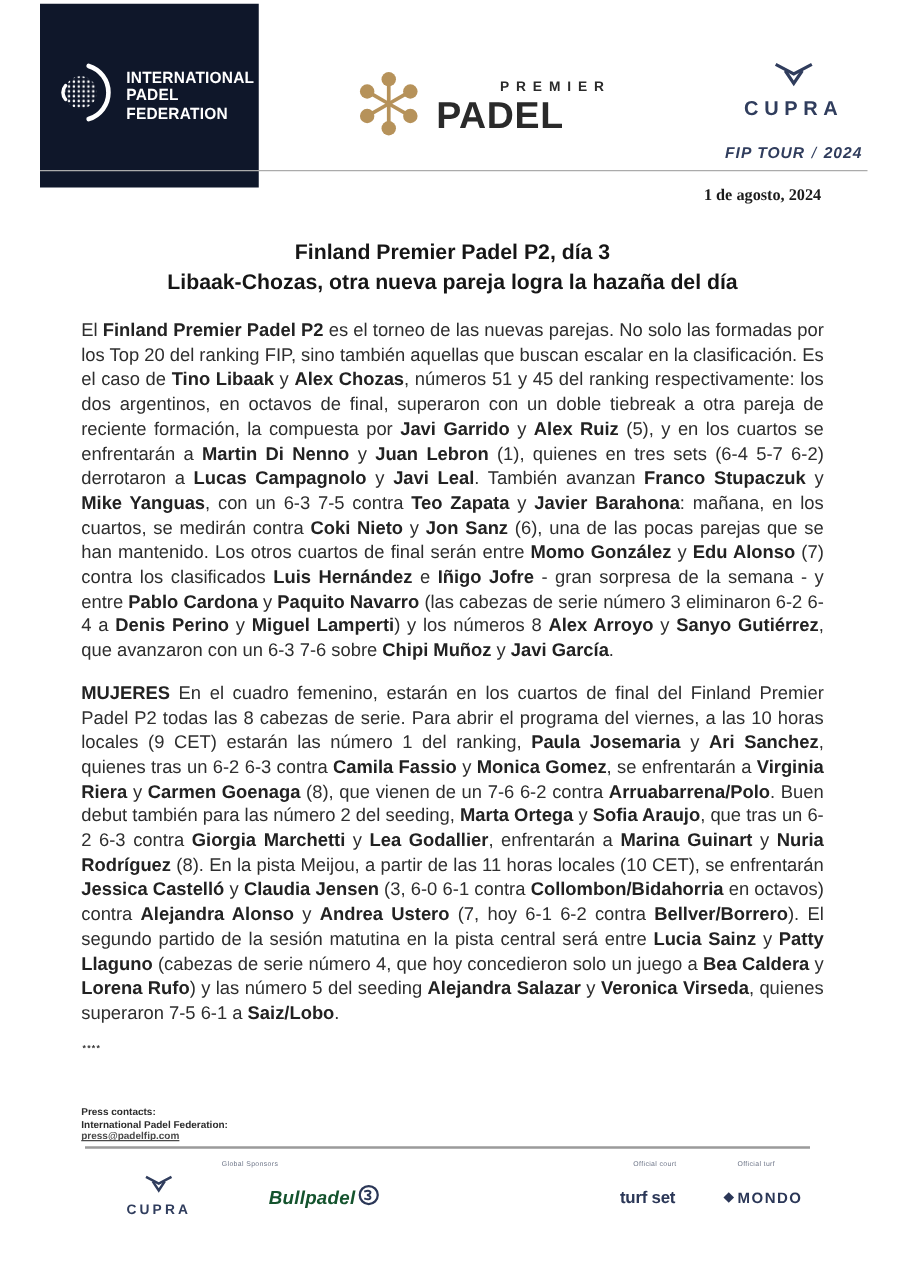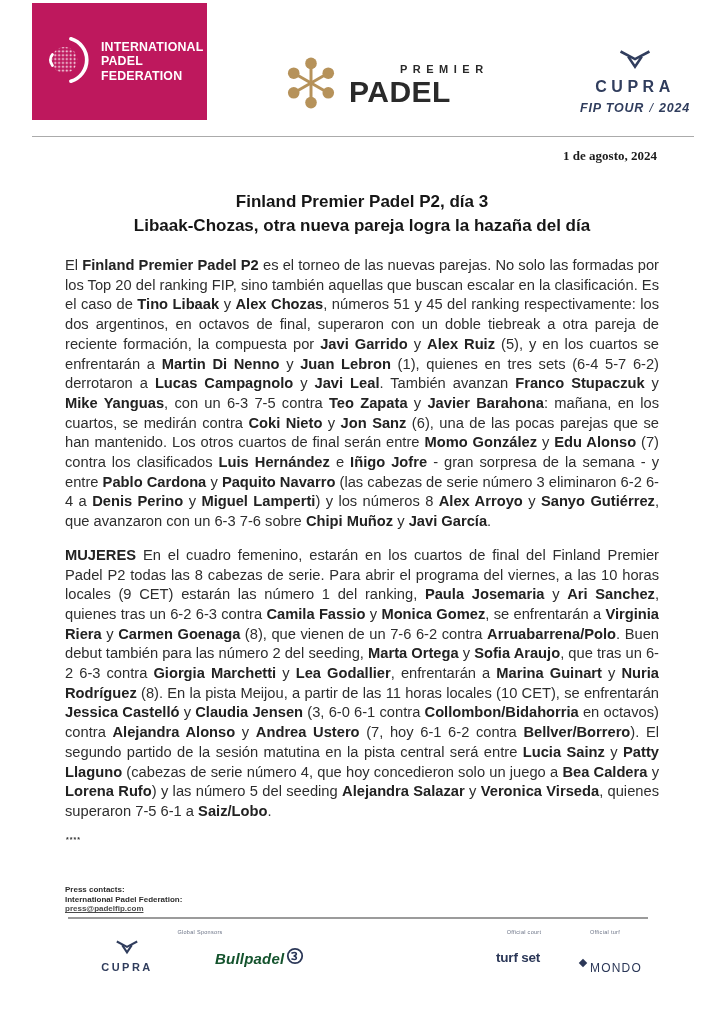--- a/index.html
+++ b/index.html
@@ -3,32 +3,32 @@
 <meta charset="utf-8">
 <style>
   html,body{margin:0;padding:0;background:#e8e8e8;}
   .page{
     position:relative;width:724px;height:1024px;background:#ffffff;
     margin:0 auto;overflow:hidden;
     font-family:"Liberation Sans","DejaVu Sans",sans-serif;color:#2c2c2c;
   }
   
   .ipf-box{
-    position:absolute;left:32px;top:3px;width:175px;height:117px;
-    background:#be185d;display:flex;align-items:center;padding-left:14px;box-sizing:border-box;
+    position:absolute;left:32px;top:3px;width:175px;height:147px;
+    background:#0f172a;display:flex;align-items:center;padding-left:14px;box-sizing:border-box;
   }
   .ipf-text{margin-left:7px;color:#ffffff;font-weight:700;font-size:13px;line-height:14.5px;
     letter-spacing:.2px;transform:scaleX(.95);transform-origin:left center;}
   .premier-logo{position:absolute;left:283px;top:54px;display:flex;align-items:center;}
   .premier-words{margin-left:10px;color:#2a2a2a;}
   .premier-top{font-size:11px;font-weight:700;letter-spacing:5.5px;margin-left:3px;padding-left:48px;}
   .premier-main{font-size:30px;font-weight:800;letter-spacing:.5px;line-height:30px;margin-top:2px;}
   .cupra-logo{position:absolute;left:572px;top:48px;width:126px;text-align:center;color:#303d5d;}
   .cupra-word{font-size:16px;font-weight:800;letter-spacing:4.5px;margin-top:2px;}
-  .cupra-sub{font-size:12.5px;font-weight:700;font-style:italic;letter-spacing:.8px;margin-top:5px;}
+  .cupra-sub{font-size:12.5px;font-weight:700;font-style:italic;letter-spacing:.8px;margin-top:18px;}
   .cupra-sub .sep{font-weight:400;padding:0 1px;}
   .header-rule{position:absolute;left:32px;top:136px;width:662px;height:1px;background:#ababab;}
   
   .date-line{position:absolute;top:148px;right:67px;font-family:"Liberation Serif","DejaVu Serif",serif;
     font-weight:700;font-size:13px;color:#1c1c1c;}
   .doc-title{position:absolute;top:190px;left:65px;width:594px;text-align:center;
     font-size:17px;font-weight:700;line-height:23.5px;color:#161616;margin:0;}
   
   .article{position:absolute;top:256px;left:65px;width:594px;font-size:14.7px;line-height:19.7px;
     text-align:justify;color:#2e2e2e;}
@@ -46,21 +46,21 @@
   .lab-global{left:160px;width:80px;}
   .lab-court{left:493px;width:62px;}
   .lab-turf{left:574px;width:62px;}
   .sp-cupra{position:absolute;left:92px;top:939px;width:70px;text-align:center;color:#303d5d;}
   .sp-cupra .w{font-size:11px;font-weight:800;letter-spacing:2.5px;margin-top:1px;}
   .sp-bullpadel{position:absolute;left:215px;top:947px;display:flex;align-items:center;color:#14532d;}
   .sp-bullpadel .w{font-style:italic;font-weight:800;font-size:15px;letter-spacing:.2px;}
   .sp-mejorset{position:absolute;left:496px;top:950px;color:#2b3757;font-weight:800;font-size:13.5px;letter-spacing:-.2px;}
   .sp-mondo{position:absolute;left:580px;top:951px;display:flex;align-items:center;color:#2b3757;}
   .sp-mondo .diamond{width:6px;height:6px;background:#2b3757;transform:rotate(45deg);margin-right:4px;}
-  .sp-mondo .w{font-weight:400;font-size:12px;letter-spacing:1.2px;margin-top:10px;}
+  .sp-mondo .w{font-weight:700;font-size:12px;letter-spacing:1.2px;}
 </style>
 </head>
 <body>
 
 <div class="page">
 
   <div class="ipf-box">
     <span>
       <svg width="48" height="62" viewBox="0 0 52 64">
         <defs>

